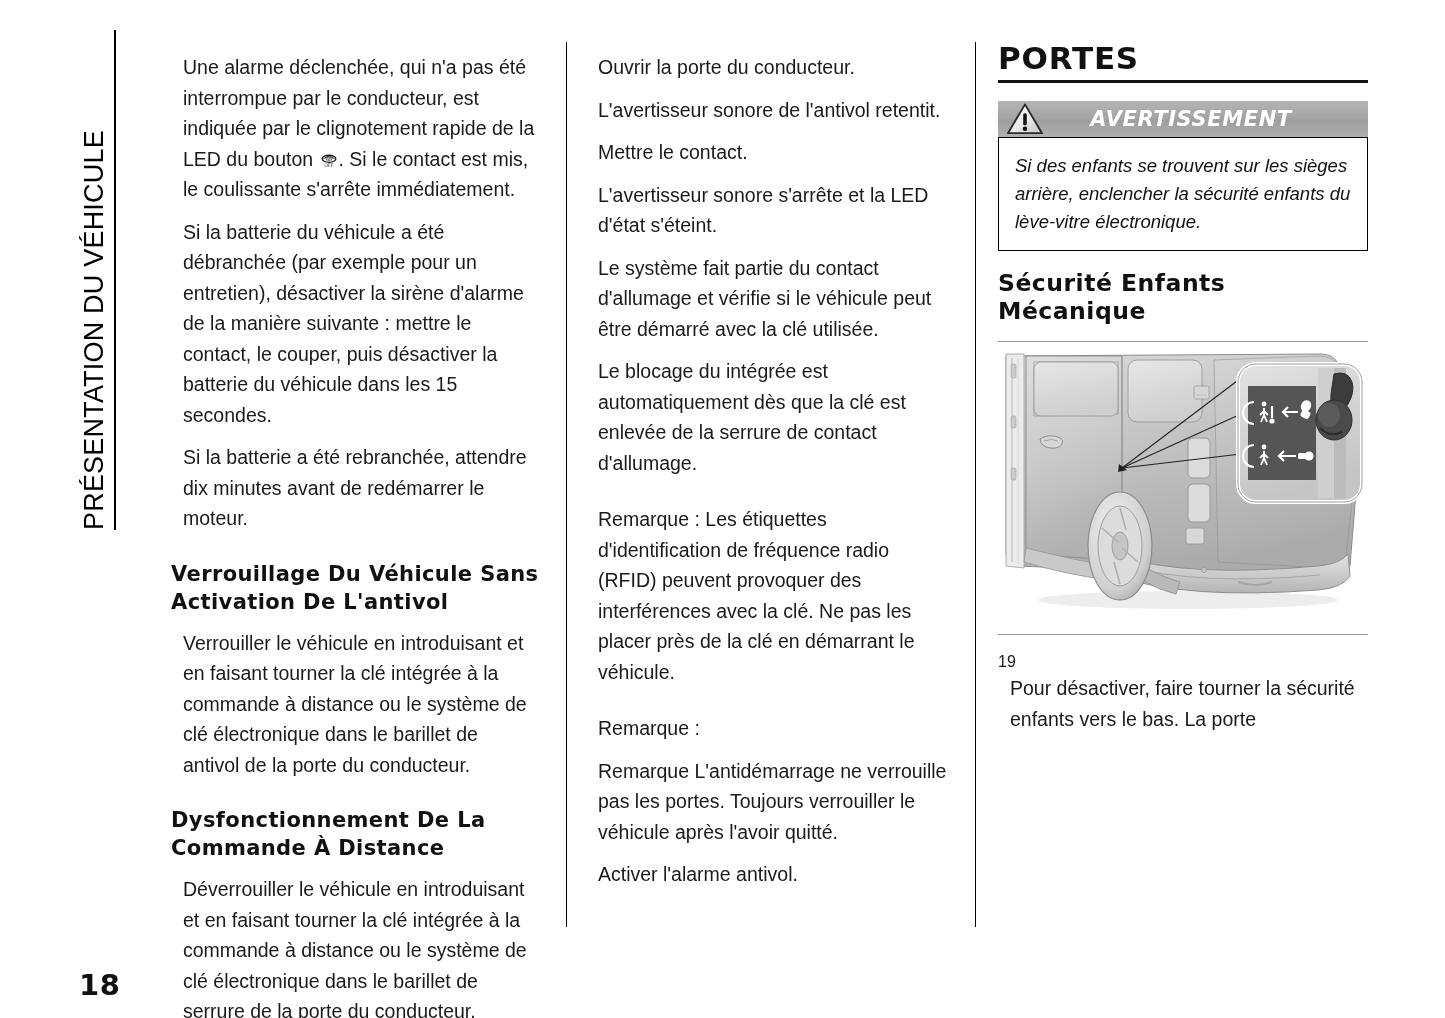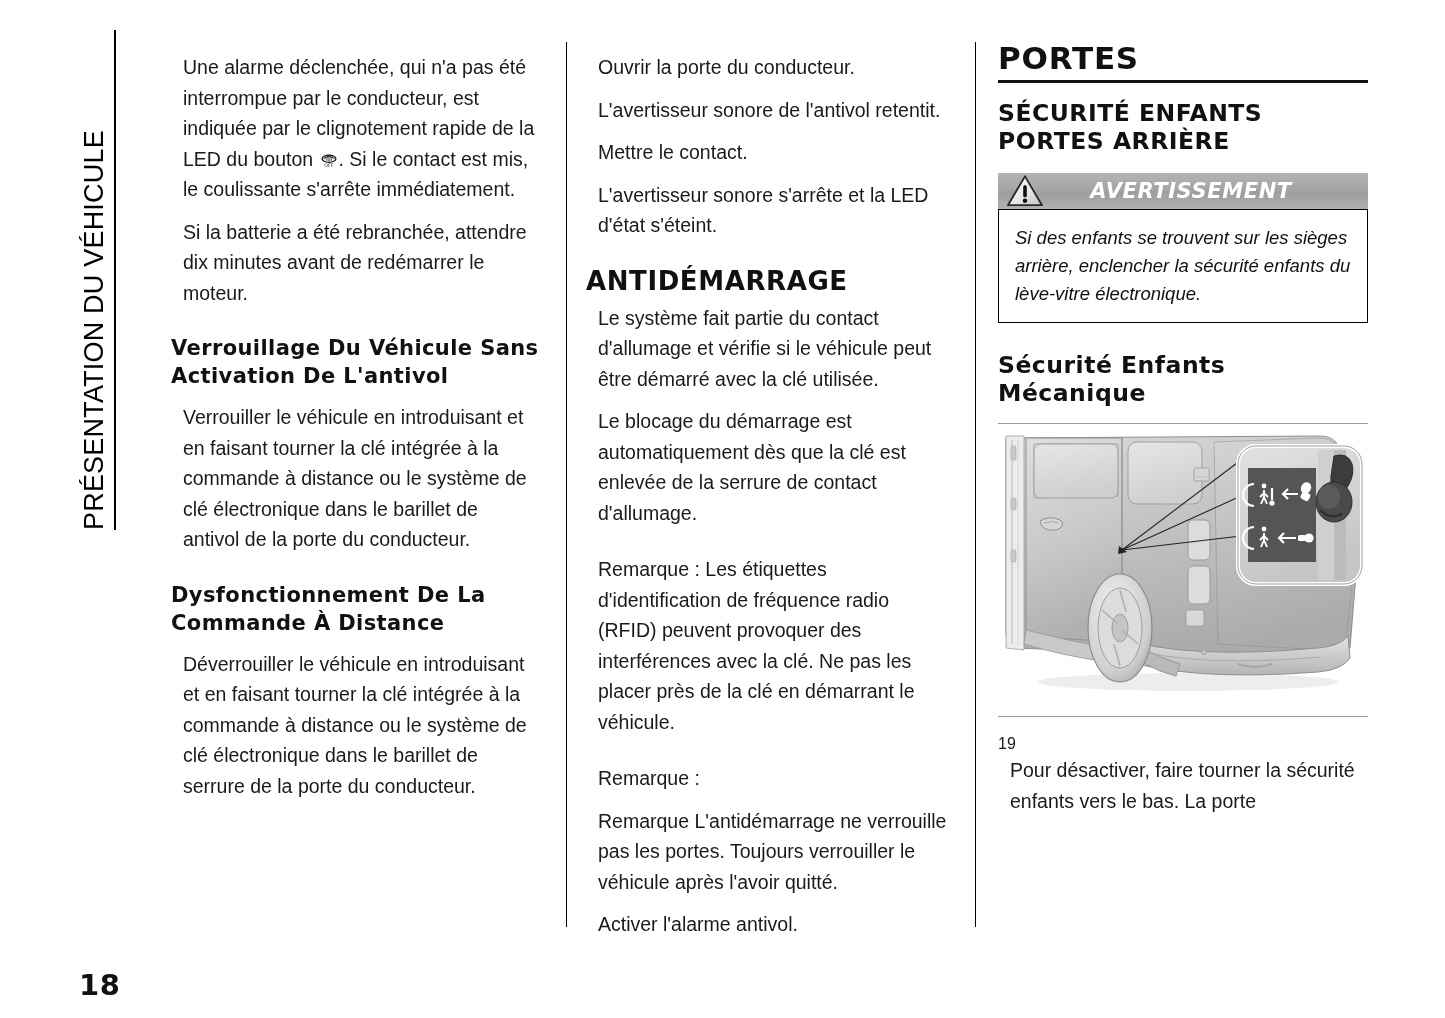--- a/index.html
+++ b/index.html
@@ -228,58 +228,57 @@
   <p class="body"><span>Une alarme déclenchée, qui n'a pas été interrompue par le conducteur, est indiquée par le clignotement rapide de la LED du bouton </span><span class="inline-icon"><svg viewBox="0 0 24 20" width="20" height="16" aria-hidden="true">
           <ellipse cx="12" cy="7.2" rx="8.6" ry="4.4" fill="none" stroke="#1a1a1a" stroke-width="1.6"></ellipse>
           <path d="M5 7.2 Q12 2 19 7.2" fill="none" stroke="#1a1a1a" stroke-width="1.2"></path>
           <line x1="7.5" y1="4.6" x2="9.2" y2="9.6" stroke="#1a1a1a" stroke-width="0.9"></line>
           <line x1="10.3" y1="3.6" x2="11.2" y2="10.2" stroke="#1a1a1a" stroke-width="0.9"></line>
           <line x1="13.3" y1="3.6" x2="13" y2="10.2" stroke="#1a1a1a" stroke-width="0.9"></line>
           <line x1="16.2" y1="4.6" x2="14.8" y2="9.6" stroke="#1a1a1a" stroke-width="0.9"></line>
           <text x="12" y="18" font-size="6" text-anchor="middle" fill="#1a1a1a" font-family="DejaVu Sans, sans-serif">OFF</text>
         </svg></span><span>. Si le contact est mis, le coulissante s'arrête immédiatement.</span></p>
 
+  <p class="body" style="margin-top:0">Si la batterie du véhicule a été débranchée (par exemple pour un entretien), désactiver la sirène d'alarme de la manière suivante : mettre le contact, le couper, puis désactiver la batterie du véhicule dans les 15 secondes.</p>
 
   <p class="body" style="margin-top:0">Si la batterie a été rebranchée, attendre dix minutes avant de redémarrer le moteur.</p>
 
   <h3 class="sub">Verrouillage Du Véhicule Sans Activation De L'antivol</h3>
 
   <p class="body">Verrouiller le véhicule en introduisant et en faisant tourner la clé intégrée à la commande à distance ou le système de clé électronique dans le barillet de antivol de la porte du conducteur.</p>
 
   <h3 class="sub">Dysfonctionnement De La Commande À Distance</h3>
 
   <p class="body">Déverrouiller le véhicule en introduisant et en faisant tourner la clé intégrée à la commande à distance ou le système de clé électronique dans le barillet de serrure de la porte du conducteur.</p>
 </div>
 
 <div class="column" id="col2">
 
   <p class="body">Ouvrir la porte du conducteur.</p>
   <p class="body" style="margin-top:0">L'avertisseur sonore de l'antivol retentit.</p>
   <p class="body" style="margin-top:0">Mettre le contact.</p>
   <p class="body" style="margin-top:0">L'avertisseur sonore s'arrête et la LED d'état s'éteint.</p>
 
-  <h2 class="section incol">ANTIDÉMARRAGE</h2>
 
   <p class="body" style="margin-top:4px">Le système fait partie du contact d'allumage et vérifie si le véhicule peut être démarré avec la clé utilisée.</p>
-  <p class="body" style="margin-top:0">Le blocage du démarrage est automatiquement dès que la clé est enlevée de la serrure de contact d'allumage.</p>
+  <p class="body" style="margin-top:0">Le blocage du intégrée est automatiquement dès que la clé est enlevée de la serrure de contact d'allumage.</p>
 
   <p class="body">Remarque : Les étiquettes d'identification de fréquence radio (RFID) peuvent provoquer des interférences avec la clé. Ne pas les placer près de la clé en démarrant le véhicule.</p>
 
   <p class="body">Remarque :</p>
   <p class="body" style="margin-top:0">Remarque L'antidémarrage ne verrouille pas les portes. Toujours verrouiller le véhicule après l'avoir quitté.</p>
   <p class="body" style="margin-top:0">Activer l'alarme antivol.</p>
 
 </div>
 
 <div class="column" id="col3">
 
   <h1 class="chapter">PORTES</h1>
   <div class="chapter-rule"></div>
 
-  <h2 class="bigsub">SÉCURITÉ ENFANTS PORTES ARRIÈRE</h2>
 
   <div class="warn-banner">
     <span class="tri">
       <svg viewBox="0 0 40 36" width="38" height="34" aria-hidden="true">
         <defs>
           <linearGradient id="trigrad" x1="0" y1="0" x2="1" y2="1">
             <stop offset="0%" stop-color="#ffffff"></stop>
             <stop offset="55%" stop-color="#e9e9e9"></stop>
             <stop offset="100%" stop-color="#c2c2c2"></stop>
           </linearGradient>
@@ -289,21 +288,21 @@
         <circle cx="20" cy="28.3" r="2.4" fill="#111"></circle>
       </svg>
     </span>
     <span class="warn-label">AVERTISSEMENT</span>
   </div>
 
   <div class="warn-box">
     <p>Si des enfants se trouvent sur les sièges arrière, enclencher la sécurité enfants du lève-vitre électronique.</p>
   </div>
 
-  <h2 class="bigsub" style="margin-top:28px">Sécurité Enfants Mécanique</h2>
+  <h2 class="bigsub" style="margin-top:18px">Sécurité Enfants Mécanique</h2>
 
   <div class="figure">
     <div class="fig-top-rule"></div>
 
     <svg class="fig-img" viewBox="0 0 370 290" preserveAspectRatio="xMidYMid meet" aria-hidden="true">
       <defs>
         <linearGradient id="bodyG" x1="0" y1="0" x2="0.25" y2="1">
           <stop offset="0%" stop-color="#d8d8d8"></stop>
           <stop offset="40%" stop-color="#c6c6c6"></stop>
           <stop offset="100%" stop-color="#ababab"></stop>

